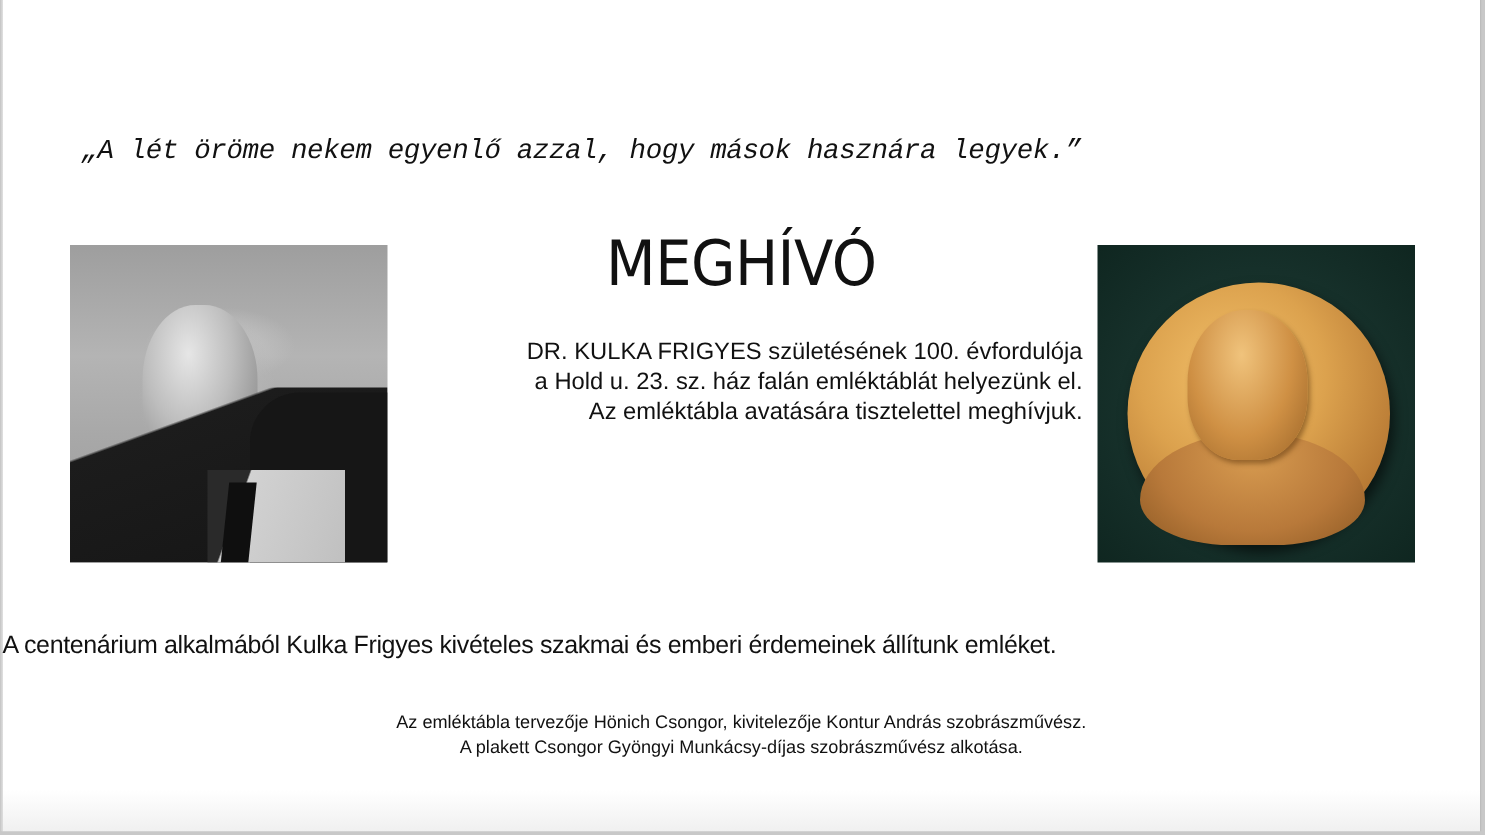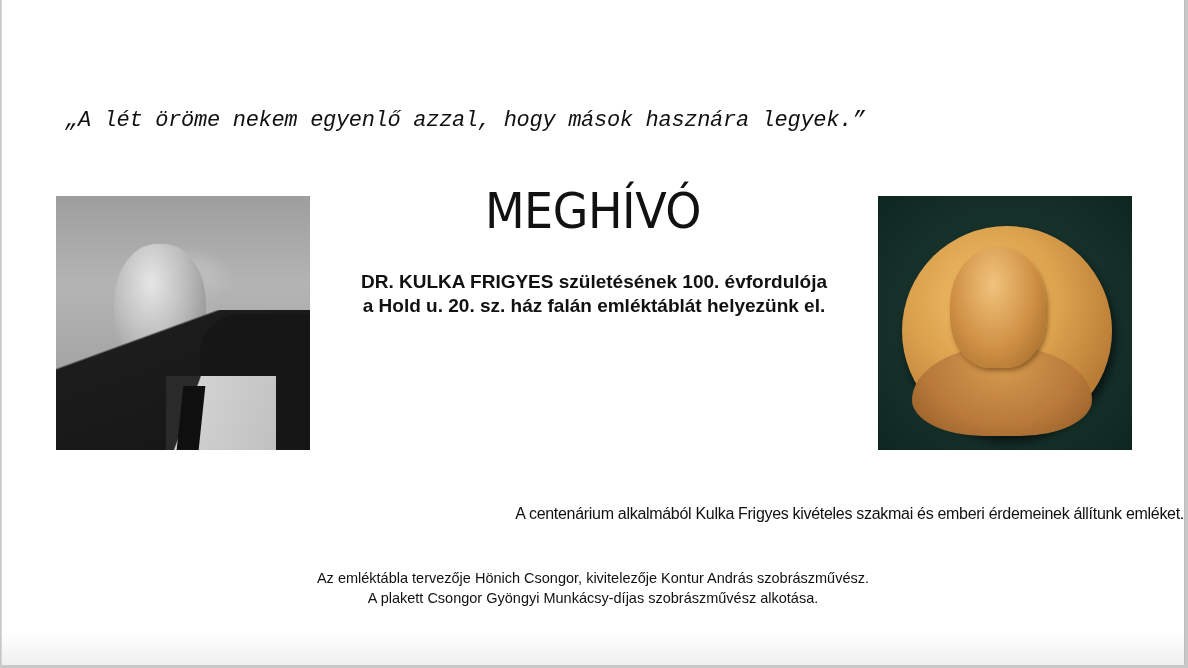--- a/index.html
+++ b/index.html
@@ -72,28 +72,28 @@
       position: absolute; left: 10px; top: 120px; width: 180px; height: 90px;
       border-radius: 50% 50% 40% 40% / 60% 60% 40% 40%;
       background: radial-gradient(ellipse at 50% 20%, #d79b50 0%, #b8793a 60%, #8e5a24 100%);
     }
     .title {
       position: absolute; left: 0; right: 0; top: 182px; text-align: center;
       font-size: 50px; font-weight: normal; letter-spacing: -0.5px; color: #111;
       font-family: "DejaVu Sans", sans-serif; transform: scaleX(0.92);
     }
     .details {
-      position: absolute; left: 320px; width: 544px; top: 270px; text-align: center;
-      font-size: 19px; font-weight: bold; line-height: 24px; color: #111;
+      position: absolute; left: 320px; width: 544px; top: 270px; text-align: right;
+      font-size: 19px; font-weight: normal; line-height: 24px; color: #111;
       font-family: "Liberation Sans", sans-serif;
     }
     .details .line { display: block; white-space: nowrap; }
     .tribute {
-      position: absolute; left: 0; right: 0; top: 505px; text-align: right;
-      font-size: 16px; letter-spacing: -0.3px; color: #111; white-space: nowrap;
+      position: absolute; left: 0; right: 0; top: 505px; text-align: left;
+      font-size: 20px; letter-spacing: -0.3px; color: #111; white-space: nowrap;
       font-family: "Liberation Sans", sans-serif;
     }
     .credits {
       position: absolute; left: 0; right: 0; top: 568px; text-align: center;
       font-size: 14.5px; line-height: 20px; color: #111;
       font-family: Liberation Sans, sans-serif;
     }
     .credits .line { display: block; white-space: nowrap; }
   </style>
 </head>
@@ -108,21 +108,22 @@
     <div class="jacket"></div>
     <div class="shoulder"></div>
     <div class="shirt"></div>
     <div class="tie"></div>
   </div>
 
   <div class="title">MEGHÍVÓ</div>
 
   <div class="details">
     <span class="line"><span>DR. KULKA FRIGYES</span><span> születésének 100. évfordulója</span></span>
-    <span class="line">a Hold u. 20. sz. ház falán emléktáblát helyezünk el.</span>
+    <span class="line">a Hold u. 23. sz. ház falán emléktáblát helyezünk el.</span>
+    <span class="line">Az emléktábla avatására tisztelettel meghívjuk.</span>
   </div>
 
   <div class="photo photo-right">
     <div class="medal">
       <div class="bust"></div>
       <div class="head"></div>
     </div>
   </div>
 
   <div class="tribute">A centenárium alkalmából Kulka Frigyes kivételes szakmai és emberi érdemeinek állítunk emléket.</div>

